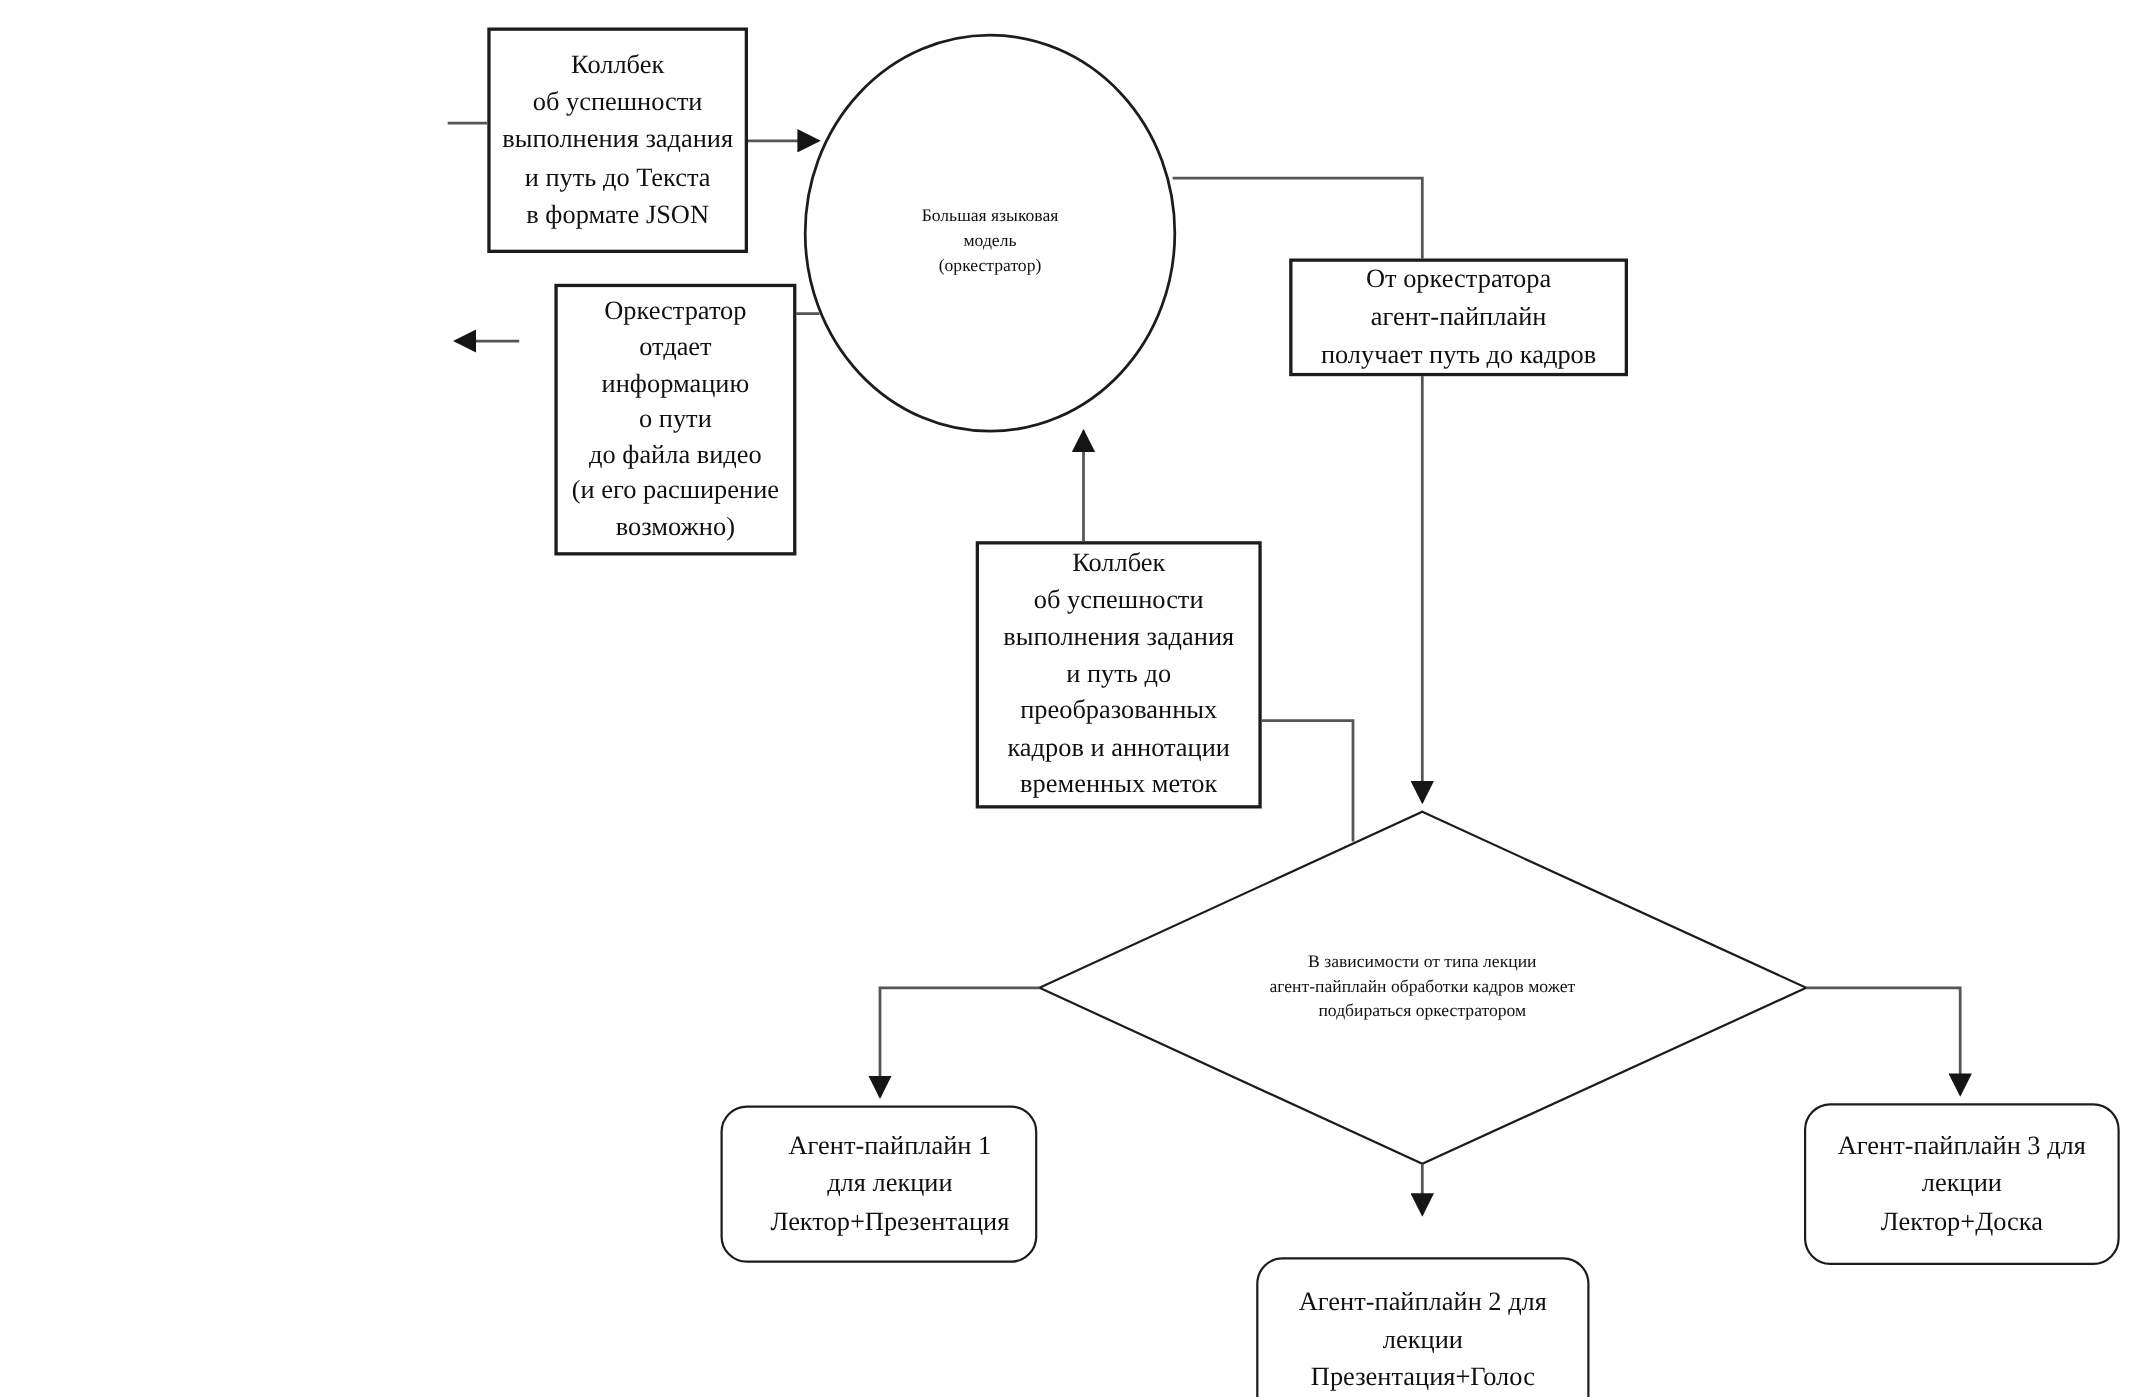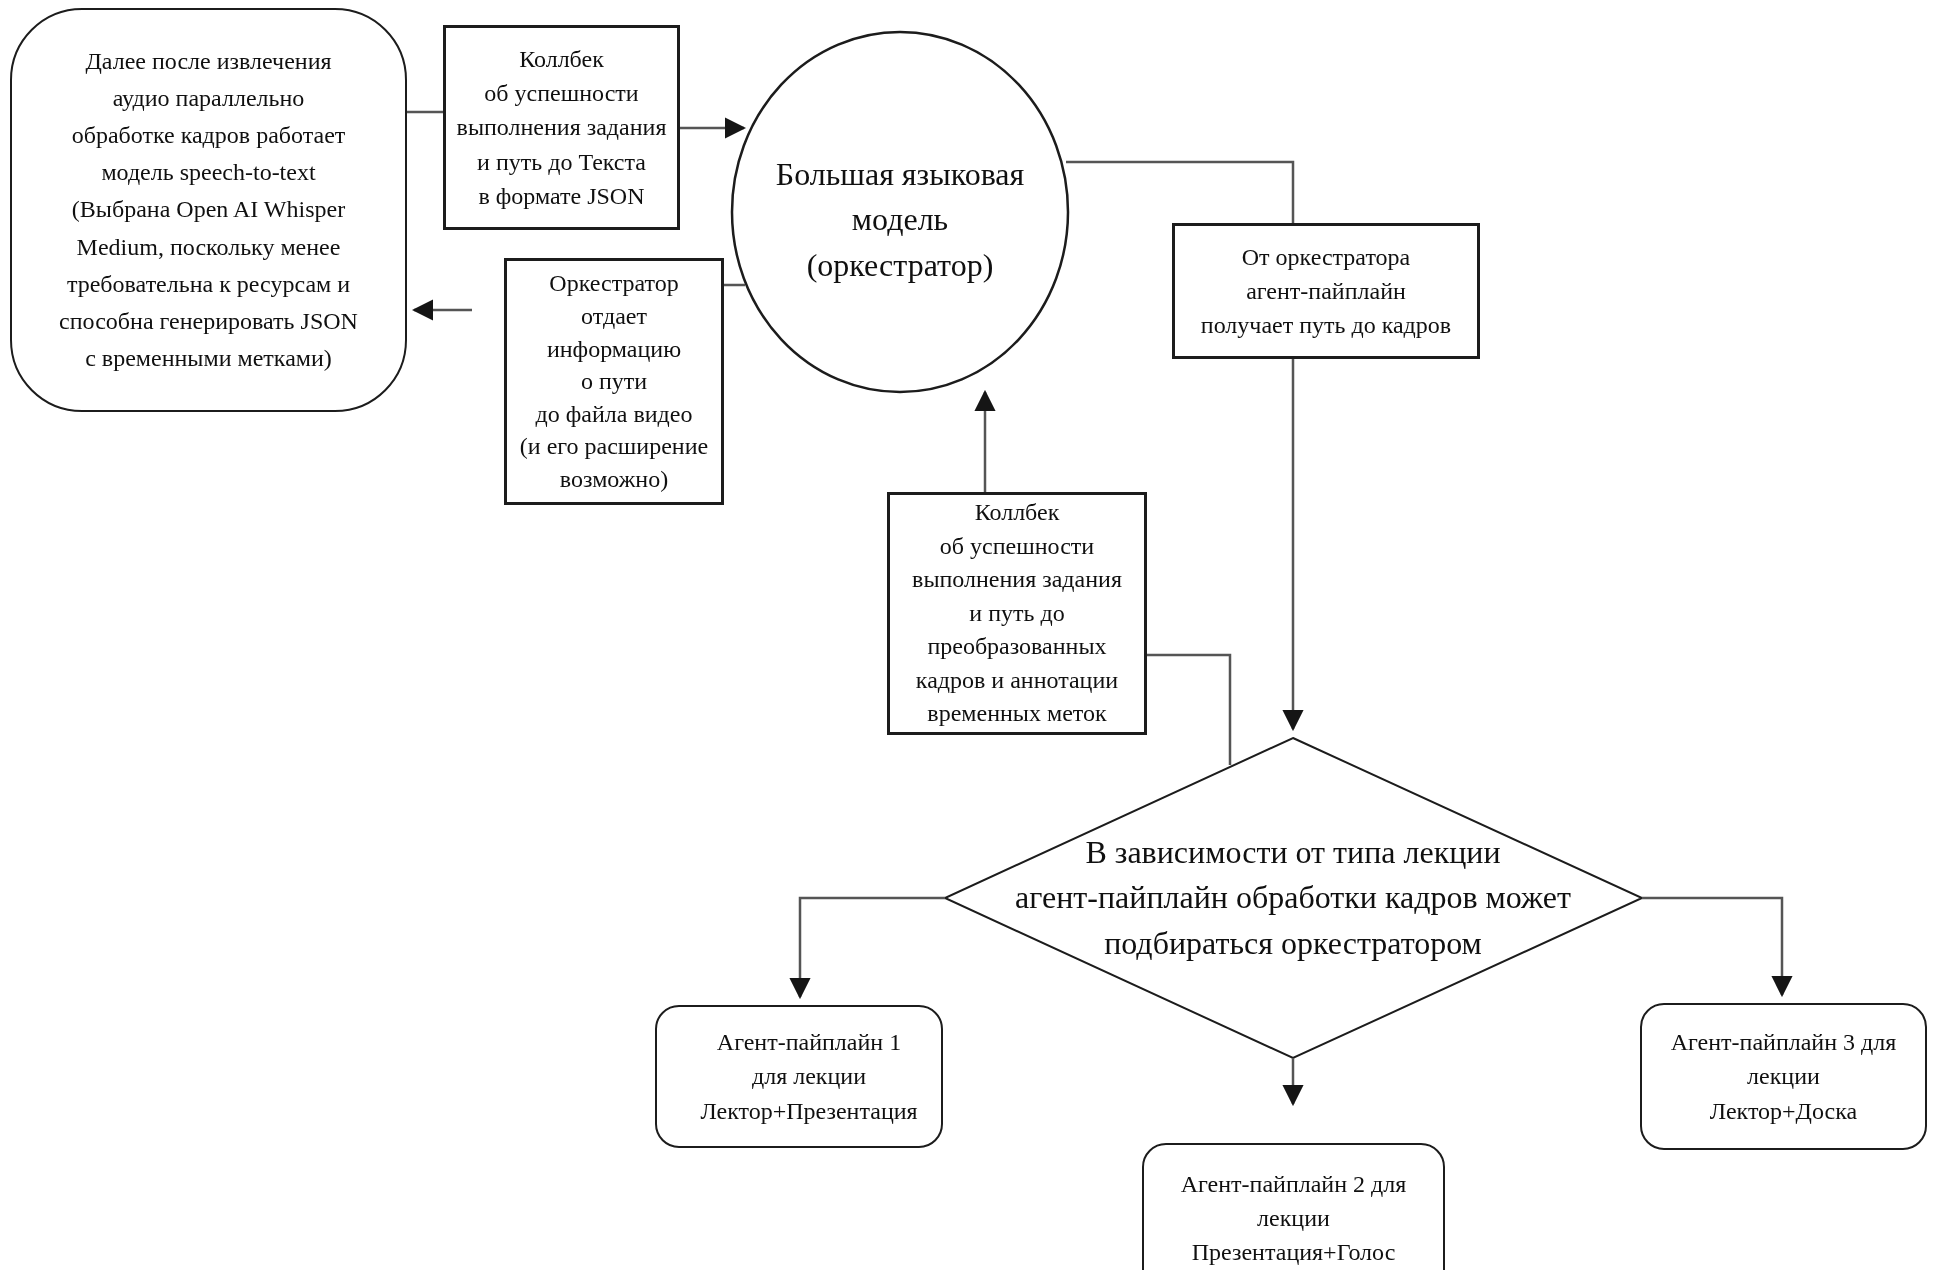--- a/index.html
+++ b/index.html
@@ -39,31 +39,31 @@
   }
   .node.rounded-lg { border-radius: 72px; border-width: 2px; }
   .node.rounded-sm { border-radius: 24px; border-width: 2px; }
   .label {
     position: absolute;
     box-sizing: border-box;
     display: flex;
     align-items: center;
     justify-content: center;
     text-align: center;
-    font-size: 32px;
+    font-size: 16px;
     line-height: 1.42;
     white-space: pre-line;
     background: transparent;
     pointer-events: none;
   }
   
   #note        { left: 10px;   top: 8px;    width: 397px; height: 404px; line-height: 1.55; }
   #cb-text     { left: 443px;  top: 25px;   width: 237px; height: 205px; }
   #orch        { left: 472px;  top: 258px;  width: 220px; height: 247px; line-height: 1.36; margin-left: 32px; }
-  #frames-path { left: 1172px; top: 223px;  width: 308px; height: 136px; }
+  #frames-path { left: 1172px; top: 235px;  width: 308px; height: 107px; }
   #cb-frames   { left: 887px;  top: 492px;  width: 260px; height: 243px; line-height: 1.4; }
   #llm-label   { left: 740px;  top: 130px;  width: 320px; height: 180px; }
   #dec-label   { left: 1010px; top: 825px;  width: 566px; height: 146px; }
   #agent1      { left: 655px;  top: 1005px; width: 288px; height: 143px; padding-left: 28px; }
   #agent2      { left: 1142px; top: 1112px; width: 303px; height: 150px; margin-top: 31px; }
   #agent3      { left: 1640px; top: 1003px; width: 287px; height: 147px; text-align: center; }
 </style>
 </head>
 <body>
 
@@ -86,31 +86,20 @@
       <path d="M472,310 H414" marker-end="url(#arr)"></path>
       <path d="M1066,162 H1293 V729" marker-end="url(#arr)"></path>
       <path d="M985,492 V392" marker-end="url(#arr)"></path>
       <path d="M1147,655 H1230 V765"></path>
       <path d="M945,898 H800 V997" marker-end="url(#arr)"></path>
       <path d="M1293,1058 V1104" marker-end="url(#arr)"></path>
       <path d="M1642,898 H1782 V995" marker-end="url(#arr)"></path>
     </g>
   </svg>
 
-  <div class="node rounded-lg" id="note">
-    <span>Далее после извлечения
-аудио параллельно
-обработке кадров работает
-модель speech-to-text
-(Выбрана Open AI Whisper
-Medium, поскольку менее
-требовательна к ресурсам и
-способна генерировать JSON
-с временными метками)</span>
-  </div>
 
   <div class="node" id="cb-text">
     <span>Коллбек
 об успешности
 выполнения задания
 и путь до Текста
 в формате JSON</span>
   </div>
 
   <div class="node" id="orch">

